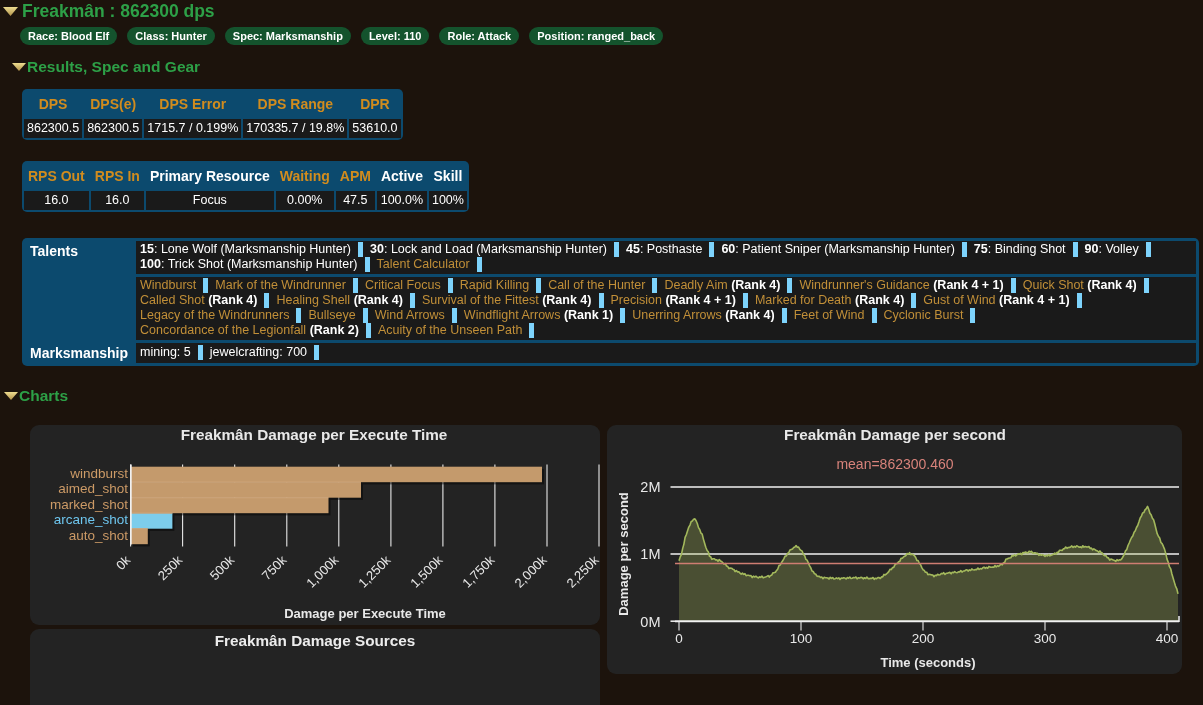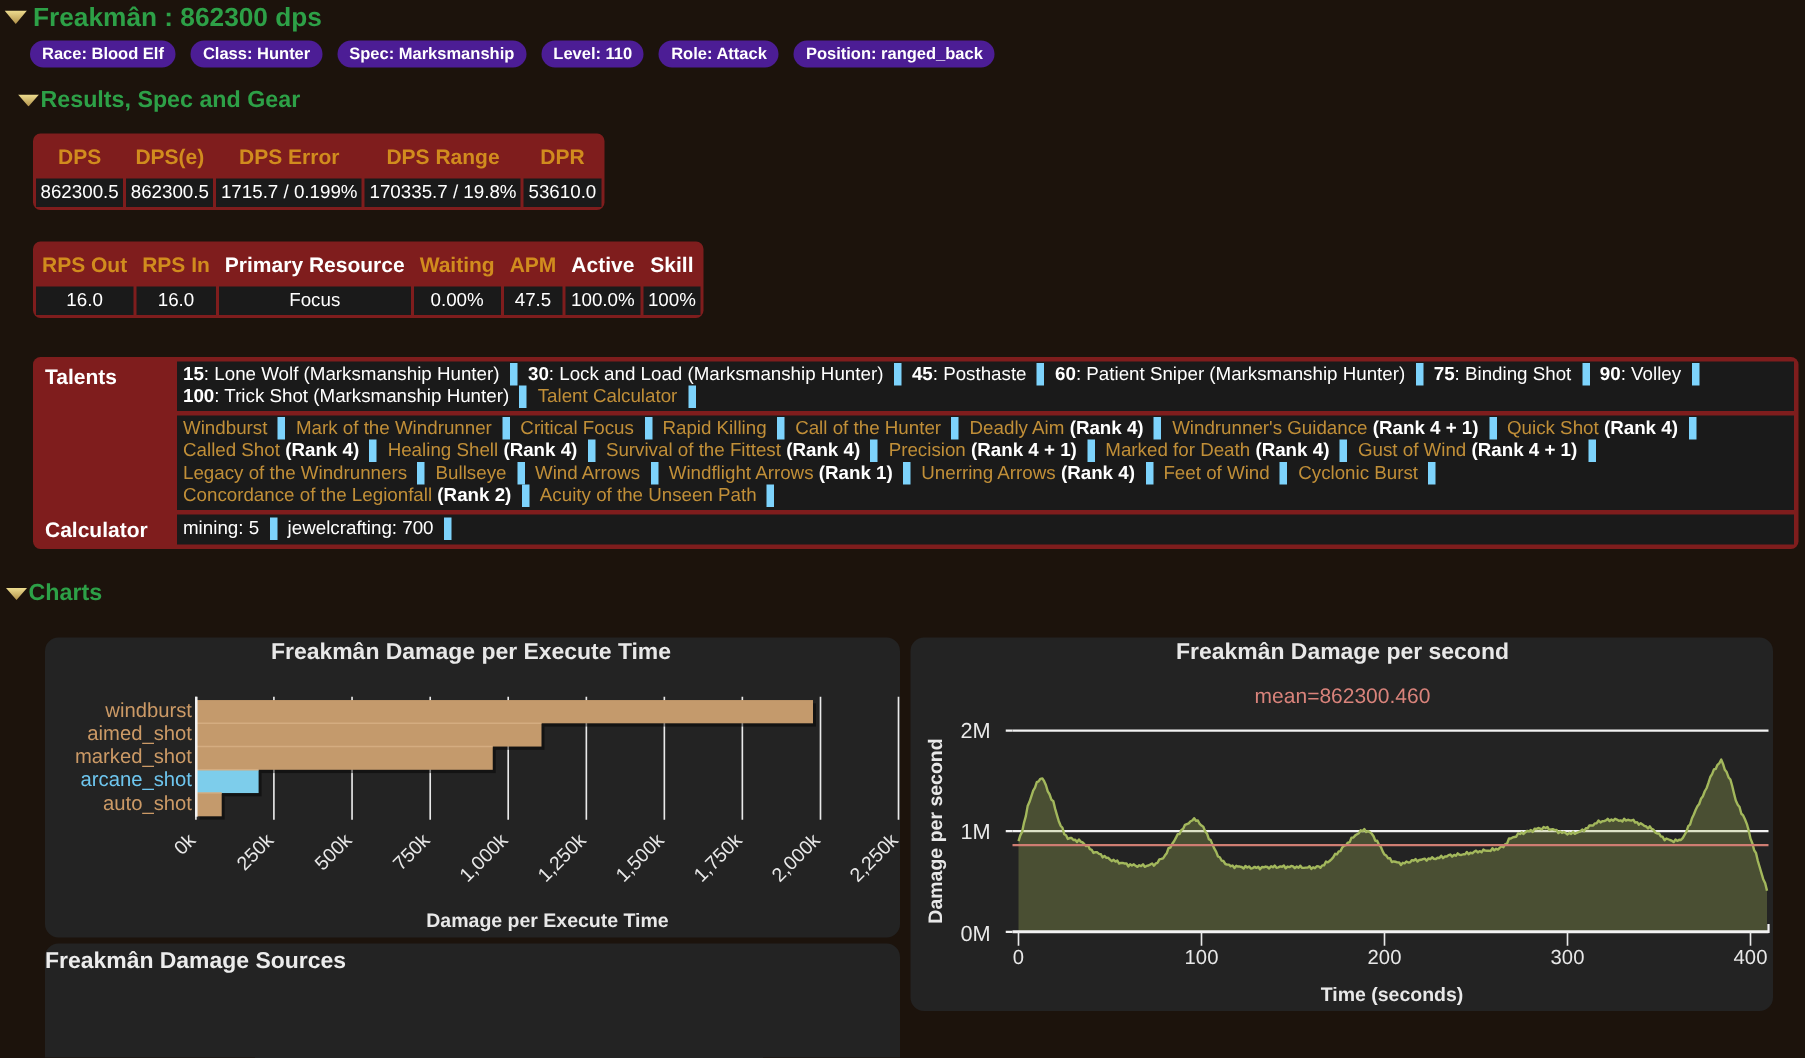--- a/index.html
+++ b/index.html
@@ -11,46 +11,46 @@
 }
 h2.sec, h3.sec { margin:0; color:#2da047; font-weight:bold; display:flex; align-items:center; }
 h2.sec { font-size:17.5px; padding-left:3px; padding-top:1px; }
 h3.sec { font-size:15.5px; padding-left:4px; }
 #h3a { margin-top:13px;padding-left:12px; }
 #h3b { margin-top:21px; }
 .arr { display:inline-block; margin-right:4px; line-height:0; }
 h3.sec .arr { margin-right:1px; }
 ul.params { list-style:none; margin:0; padding:0; margin-left:20px; margin-top:5px; font-size:0; }
 ul.params li {
-  display:inline-block; background:#4c1d95; border-radius:9px;
+  display:inline-block; background:#14532d; border-radius:9px;
   padding:3px 8px; font-size:11px; line-height:12px; font-weight:bold; margin-right:10px;
 }
 table.sc {
   border-collapse:separate; border-spacing:2px;
-  background:#7f1d1d; border-radius:5px;
+  background:#0c4a6e; border-radius:5px;
   margin-left:22px; font-size:12.5px; line-height:13px;
 }
 table.sc th { color:#d18c1e; font-size:14px; line-height:16px; font-weight:bold; padding:5px 4px; text-align:center; white-space:nowrap; }
 table.sc th.w { color:#ffffff; }
 table.sc td { background:#1a1a1a; padding:3px 3px; text-align:center; white-space:nowrap; }
 #t1 { margin-top:13px; }
 #t2 { margin-top:21px; }
 #t3 { margin-top:26px; width:1177px; border-spacing:3px; }
 #t3 th.lbl { text-align:left; color:#ffffff; font-size:14px; line-height:14px; padding:3px 5px; vertical-align:top; white-space:nowrap; width:90px; }
 #t3 td { text-align:left; padding:1px 4px 2px 4px; line-height:15px; white-space:normal; }
 .it { padding-right:7px; border-right:5px solid #7dd3fc; margin-right:7px; display:inline-block; white-space:nowrap; }
 a.lnk { color:#c18f38; text-decoration:none; }
 b.n { font-weight:bold; }
 #chartsrow { margin-left:30px; margin-top:20px; display:flex; align-items:flex-start; }
 .ccol { display:flex; flex-direction:column; }
 .chartbox { background:#232323; border-radius:9px; }
 #c1 { width:570px; height:200px; }
 #c2 { width:570px; height:300px; margin-top:4px; }
 #c3 { width:575px; height:249px; margin-left:7px; }
-.ctitle { color:#ececec; font-weight:bold; font-size:15.3px; padding-top:5px; }
+.ctitle { text-align:center; color:#ececec; font-weight:bold; font-size:15.3px; padding-top:5px; }
 </style>
 </head>
 <body>
 <h2 class="sec"><span class="arr"><svg width="15" height="9">
         <defs>
           <linearGradient id="g1" x1="0" y1="0" x2="0" y2="1">
             <stop offset="0" stop-color="#eedd90"></stop>
             <stop offset="1" stop-color="#b2924a"></stop>
           </linearGradient>
         </defs>
@@ -111,21 +111,21 @@
 <tbody>
       <tr>
         <th class="lbl">Talents</th>
         <td><span class="it"><b class="n">15</b>: Lone Wolf (Marksmanship Hunter)</span><span class="it"><b class="n">30</b>: Lock and Load (Marksmanship Hunter)</span><span class="it"><b class="n">45</b>: Posthaste</span><span class="it"><b class="n">60</b>: Patient Sniper (Marksmanship Hunter)</span><span class="it"><b class="n">75</b>: Binding Shot</span><span class="it"><b class="n">90</b>: Volley</span><span class="it"><b class="n">100</b>: Trick Shot (Marksmanship Hunter)</span><span class="it"><a class="lnk">Talent Calculator</a></span></td>
       </tr>
 <tr>
         <th class="lbl"></th>
         <td><span class="it"><a class="lnk">Windburst</a></span><span class="it"><a class="lnk">Mark of the Windrunner</a></span><span class="it"><a class="lnk">Critical Focus</a></span><span class="it"><a class="lnk">Rapid Killing</a></span><span class="it"><a class="lnk">Call of the Hunter</a></span><span class="it"><a class="lnk">Deadly Aim</a> <b class="n">(Rank 4)</b></span><span class="it"><a class="lnk">Windrunner's Guidance</a> <b class="n">(Rank 4 + 1)</b></span><span class="it"><a class="lnk">Quick Shot</a> <b class="n">(Rank 4)</b></span><span class="it"><a class="lnk">Called Shot</a> <b class="n">(Rank 4)</b></span><span class="it"><a class="lnk">Healing Shell</a> <b class="n">(Rank 4)</b></span><span class="it"><a class="lnk">Survival of the Fittest</a> <b class="n">(Rank 4)</b></span><span class="it"><a class="lnk">Precision</a> <b class="n">(Rank 4 + 1)</b></span><span class="it"><a class="lnk">Marked for Death</a> <b class="n">(Rank 4)</b></span><span class="it"><a class="lnk">Gust of Wind</a> <b class="n">(Rank 4 + 1)</b></span><span class="it"><a class="lnk">Legacy of the Windrunners</a></span><span class="it"><a class="lnk">Bullseye</a></span><span class="it"><a class="lnk">Wind Arrows</a></span><span class="it"><a class="lnk">Windflight Arrows</a> <b class="n">(Rank 1)</b></span><span class="it"><a class="lnk">Unerring Arrows</a> <b class="n">(Rank 4)</b></span><span class="it"><a class="lnk">Feet of Wind</a></span><span class="it"><a class="lnk">Cyclonic Burst</a></span><span class="it"><a class="lnk">Concordance of the Legionfall</a> <b class="n">(Rank 2)</b></span><span class="it"><a class="lnk">Acuity of the Unseen Path</a></span></td>
       </tr>
 <tr>
-        <th class="lbl">Calculator</th>
+        <th class="lbl">Marksmanship</th>
         <td><span class="it">mining: 5</span><span class="it">jewelcrafting: 700</span></td>
       </tr>
 </tbody>
   </table>
 <h3 class="sec" id="h3b"><span class="arr"><svg width="14" height="8">
         <polygon points="0,0 14,0 7,8" fill="url(#g1)"></polygon>
       </svg></span>Charts</h3>
 <div id="chartsrow">
   <div class="ccol">
     <div class="chartbox" id="c1"><svg width="570" height="200" xmlns="http://www.w3.org/2000/svg" font-family="Liberation Sans, sans-serif">

